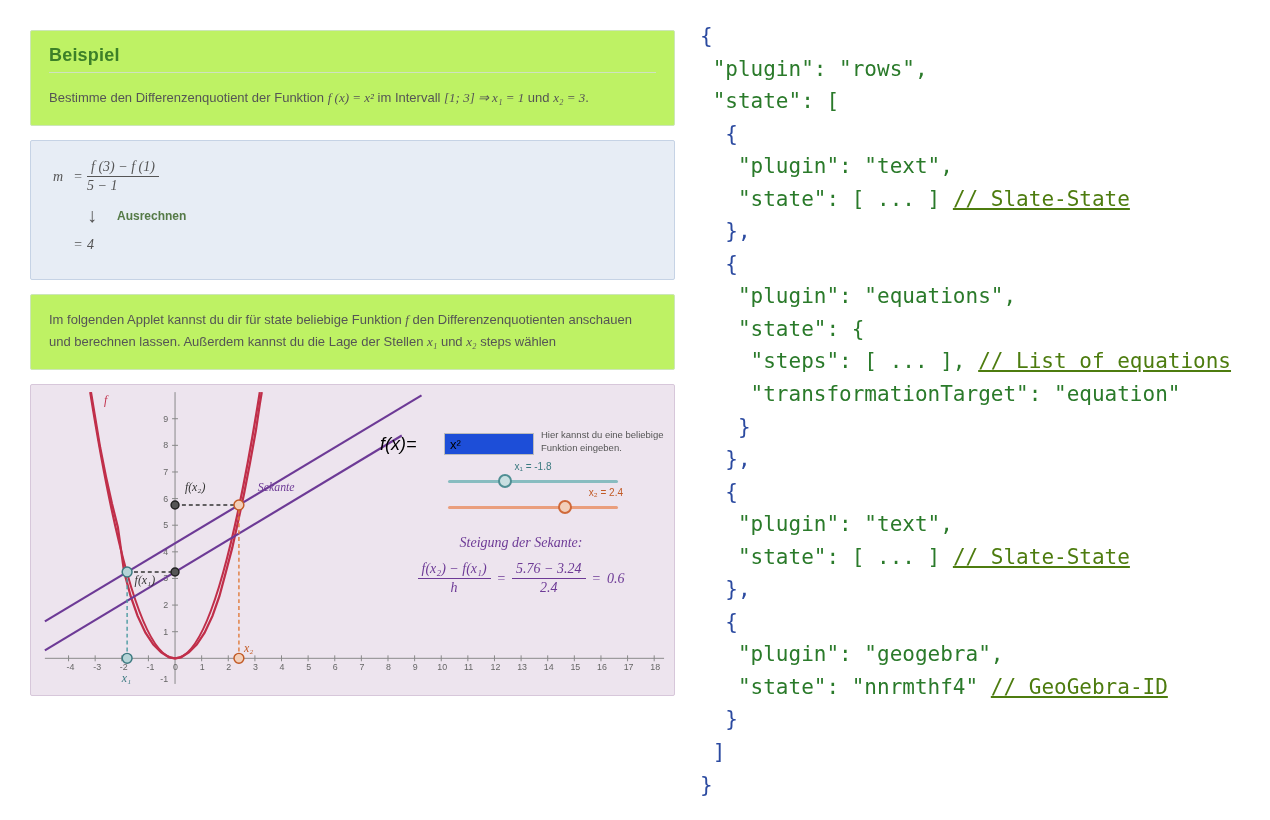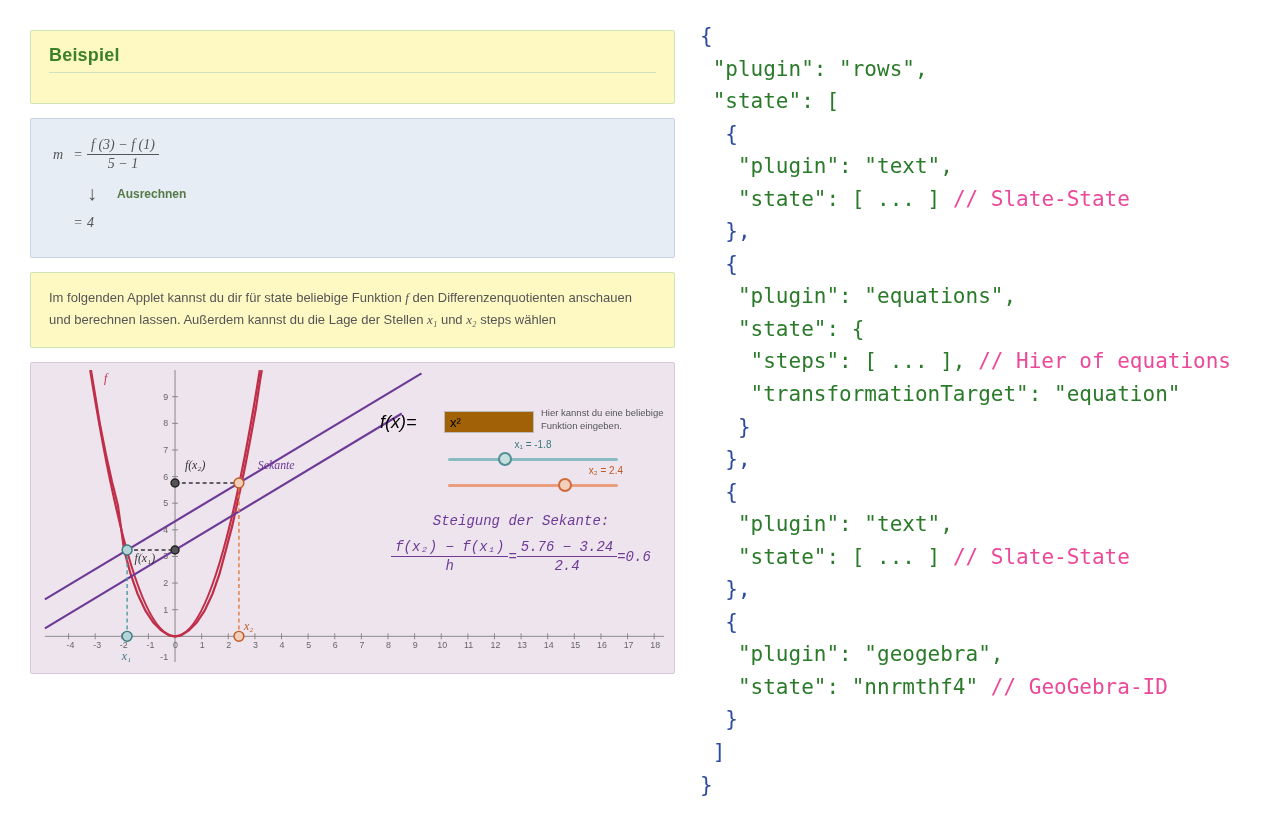--- a/index.html
+++ b/index.html
@@ -8,81 +8,89 @@
     background: #fff;
     width: 1270px;
     height: 820px;
     overflow: hidden;
     position: relative;
   }
   .layout { display: flex; width: 100%; height: 100%; }
   .left-col { width: 685px; padding: 30px 10px 10px 30px; }
   .right-col { flex: 1; padding: 20px 15px; font-family: "Consolas", "Monaco", monospace; font-size: 21px; line-height: 1.55; }
   .card { border-radius: 2px; margin-bottom: 14px; padding: 14px 18px 16px; }
-  .card.green { background: #fef9c3; border: 1px solid #cce6b8; }
+  .card.green { background: #bef264; border: 1px solid #cce6b8; }
   .card.blue  { background: #e7edf5; border: 1px solid #c6d3e5; }
   .card.purple{ background: #ede4ee; border: 1px solid #d7c7da; padding: 6px; position: relative; height: 312px; }
   .card h2 { color: #3c8028; font-size: 18px; font-weight: 700; border-bottom: 1px solid #cfe2c1; padding-bottom: 6px; margin-bottom: 14px; letter-spacing: 0.2px; }
   .card p { font-size: 13px; color: #555; line-height: 1.7; }
   .mathvar { font-style: italic; font-family: "Times New Roman", serif; }
   .equation-box { font-family: "Times New Roman", serif; font-style: italic; color: #555; font-size: 14px; }
   .eq-row { display:flex; align-items:center; margin: 4px 0 10px 0; }
   .eq-m { width: 20px; text-align:right; padding-right:6px; }
   .eq-eq { width: 18px; text-align:center; }
-  .frac { display:inline-block; text-align:center; vertical-align:middle; }
+  .frac { display:inline-block; vertical-align:middle; }
   .frac .num { display:block; border-bottom:1px solid #555; padding: 0 4px 1px; }
   .frac .den { display:block; padding-top:1px; }
   .arrow-down { font-size:20px; margin-left:38px; display:inline-block; }
   .eq-hint { font-size:12px; color:#557a47; margin-left:20px; font-style:normal; font-family:-apple-system,sans-serif;font-weight:bold; }
   
   .right-col pre { white-space: pre; }
   .j-key { color: #2a7a2a; }
   .j-brace { color: #2b4aa0; }
-  .j-comment { color: #ec4899; }
+  .j-comment { color: #4d7c0f; text-decoration: underline; }
   
   .applet-svg { width: 100%; height: 100%; display:block; }
   .tick-text { font-size: 9px; fill:#666; font-family: sans-serif; }
   .axis { stroke:#888; stroke-width:1; }
   .curve { stroke:#c02f4a; stroke-width:2.3; fill:none; }
   .secant { stroke:#6d3a96; stroke-width:2.2; fill:none; }
   .dash-teal { stroke:#4a9aa0; stroke-width:1.4; stroke-dasharray:4 3; fill:none; }
   .dash-orange { stroke:#e07a3a; stroke-width:1.4; stroke-dasharray:4 3; fill:none; }
   .dash-black { stroke:#333; stroke-width:1.4; stroke-dasharray:4 3; fill:none; }
   .pt { stroke-width:1.5; }
   .lbl { font-family:"Times New Roman",serif; font-size:12px; fill:#333; }
   .lbl-purple { fill:#6d3a96; font-style:italic; }
   .lbl-red { fill:#c02f4a; font-style:italic; font-size:18px; }
-  .input-box { position:absolute; top:48px; left:413px; width:90px; height:22px; border:1px solid #bbb; background:#a16207; font-family:sans-serif; font-size:13px; padding:1px 5px; }
+  .input-box { position:absolute; top:48px; left:413px; width:90px; height:22px; border:1px solid #bbb; background:#1d4ed8; font-family:sans-serif; font-size:13px; padding:1px 5px; }
   .hint-box { position:absolute; top:44px; left:510px; width:130px; font-size:9.5px; color:#555; line-height:1.3; }
   .slider-area { position:absolute; top:84px; left:412px; width:180px; }
   .slider { position:relative; height:26px; }
   .slider .track { position:absolute; left:5px; right:5px; top:11px; height:3px; border-radius:2px; }
   .slider.teal .track { background:#88bcc0; }
   .slider.orange .track { background:#ea9e7d; }
   .slider .knob { position:absolute; top:5px; width:14px; height:14px; border-radius:50%; border:2px solid; background:#fff; }
   .slider.teal .knob { border-color:#4f8e93; background:#c8dfe1; left:55px; }
   .slider.orange .knob { border-color:#d06a3a; background:#f2cfba; left:115px; }
   .slider .lab { position:absolute; top:-8px; font-size:10px; width:100%; text-align:center; }
   .slider.teal .lab { color:#3c7a80; }
   .slider.orange .lab { color:#c25a25;text-align:right; }
-  .sec-slope { position:absolute; top:150px; left:350px; width:280px; text-align:center; color:#6d3a96; font-family:Liberation Mono, monospace; font-size:14px; }
+  .sec-slope { position:absolute; top:150px; left:350px; width:280px; text-align:center; color:#6d3a96; font-family:Liberation Serif, serif; font-size:14px; }
   .sec-slope .title { font-style:italic; margin-bottom:10px; }
-  .sec-slope .eqf { display:inline-flex; align-items:center; font-style:italic; }
+  .sec-slope .eqf { display:inline-flex; align-items:center; gap:6px; font-style:italic; }
   .under { display:inline-block; text-align:center; }
   .under .t { display:block; border-bottom:1px solid #6d3a96; padding:0 4px 1px; }
   .under .b { display:block; padding-top:1px; }
 </style>
 </head>
 <body>
 
 <div class="layout">
   <div class="left-col">
 
     <div class="card green">
       <h2>Beispiel</h2>
+      <p>
+        <span>Bestimme den Differenzenquotient der Funktion </span>
+        <span class="mathvar">f (x) = x²</span>
+        <span> im Intervall </span>
+        <span class="mathvar">[1; 3] ⇒ x₁ = 1</span>
+        <span> und </span>
+        <span class="mathvar">x₂ = 3</span><span>.</span>
+      </p>
     </div>
 
     <div class="card blue equation-box">
       <div class="eq-row">
         <span class="eq-m">m</span>
         <span class="eq-eq">=</span>
         <span class="frac">
           <span class="num">f (3) − f (1)</span>
           <span class="den">5 − 1</span>
         </span>
@@ -265,21 +273,21 @@
 <pre><span class="j-brace">{</span>
  <span class="j-key">"plugin": "rows",</span>
  <span class="j-key">"state": [</span>
   <span class="j-brace">{</span>
    <span class="j-key">"plugin": "text",</span>
    <span class="j-key">"state": [ ... ] </span><span class="j-comment">// Slate-State</span>
   <span class="j-brace">},</span>
   <span class="j-brace">{</span>
    <span class="j-key">"plugin": "equations",</span>
    <span class="j-key">"state": {</span>
-    <span class="j-key">"steps": [ ... ], </span><span class="j-comment">// Hier of equations</span>
+    <span class="j-key">"steps": [ ... ], </span><span class="j-comment">// List of equations</span>
     <span class="j-key">"transformationTarget": "equation"</span>
    <span class="j-brace">}</span>
   <span class="j-brace">},</span>
   <span class="j-brace">{</span>
    <span class="j-key">"plugin": "text",</span>
    <span class="j-key">"state": [ ... ] </span><span class="j-comment">// Slate-State</span>
   <span class="j-brace">},</span>
   <span class="j-brace">{</span>
    <span class="j-key">"plugin": "geogebra",</span>
    <span class="j-key">"state": "nnrmthf4" </span><span class="j-comment">// GeoGebra-ID</span>

